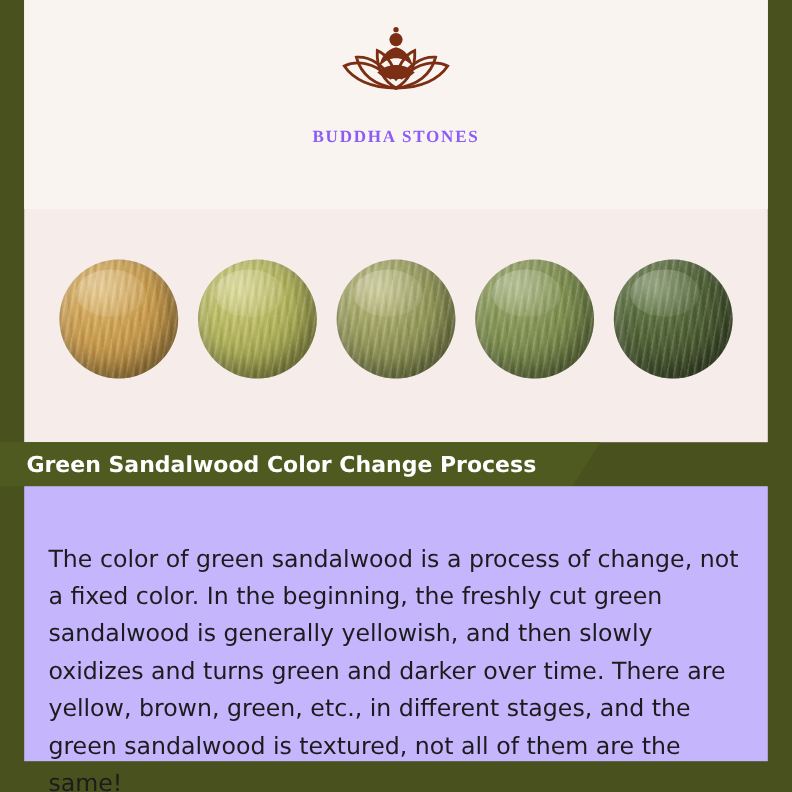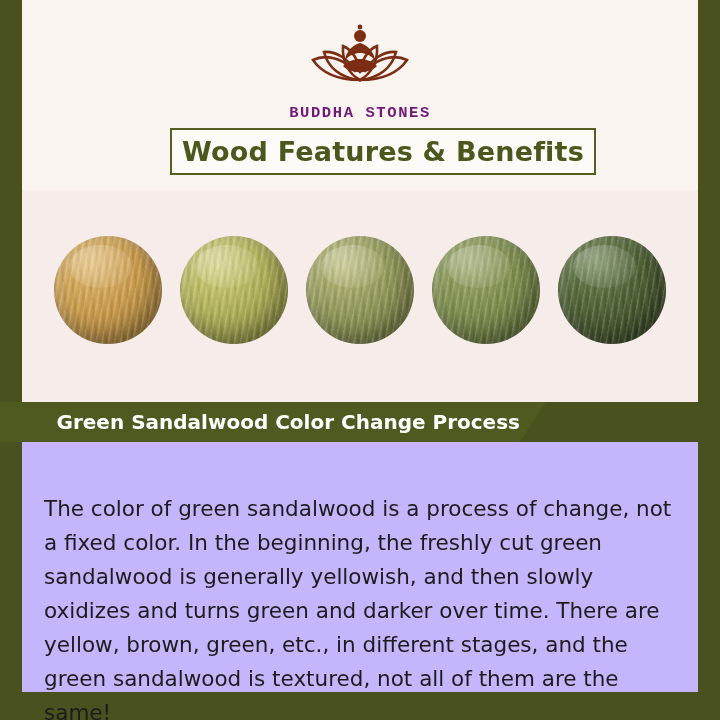--- a/index.html
+++ b/index.html
@@ -43,26 +43,26 @@
     right: 0;
     top: 22px;
     text-align: center;
   }
   .logo-mark {
     display: inline-block;
     width: 170px;
     height: 68px;
   }
   .brand-name {
-    margin-top: 8px;
+    margin-top: 19px;
     font-size: 15.5px;
     letter-spacing: 1.6px;
-    color: #701a75;
+    color: #8b5cf6;
     font-weight: 700;
-    font-family: Liberation Mono, monospace;
+    font-family: Liberation Serif, serif;
   }
 
   
   .title-bar {
     position: absolute;
     left: 148px;
     top: 128px;
     width: 426px;
     height: 47px;
     background: #fdfbf7;
@@ -148,21 +148,20 @@
   
   .label-bar {
     position: absolute;
     left: 0;
     top: 402px;
     width: 520px;
     height: 40px;
     background: #4e5a20;
     display: flex;
     align-items: center;
-    justify-content: flex-end;
   }
   .label-bar-text {
     padding-left: 24px;
     color: #ffffff;
     font-size: 20px;
     font-weight: 700;
     font-family: "DejaVu Sans", sans-serif;
   }
   .label-bar-tail {
     position: absolute;
@@ -224,23 +223,20 @@
 
             <path d="M85 21 c -8 2 -14 9 -15 17 c 5 -5 10 -7 15 -7 c 5 0 10 2 15 7 c -1 -8 -7 -15 -15 -17 z"></path>
 
             <path d="M68 44 c 5 -5 11 -7 17 -7 c 6 0 12 2 17 7 c -4 4 -10 6 -17 6 c -7 0 -13 -2 -17 -6 z"></path>
           </g>
         </svg>
       </span>
       <div class="brand-name">BUDDHA STONES</div>
     </div>
 
-    <div class="title-bar">
-      <span class="title-bar-text">Wood Features &amp; Benefits</span>
-    </div>
   </div>
 
   <div class="beads-panel">
     <div class="beads-row">
 
       <div class="bead" style="background: radial-gradient(circle at 34% 28%, #e0b86a 0%, #c99a4a 45%, #8a6a2f 100%);">
         <div class="grain"></div>
         <div class="grain2"></div>
         <div class="sheen"></div>
       </div>

